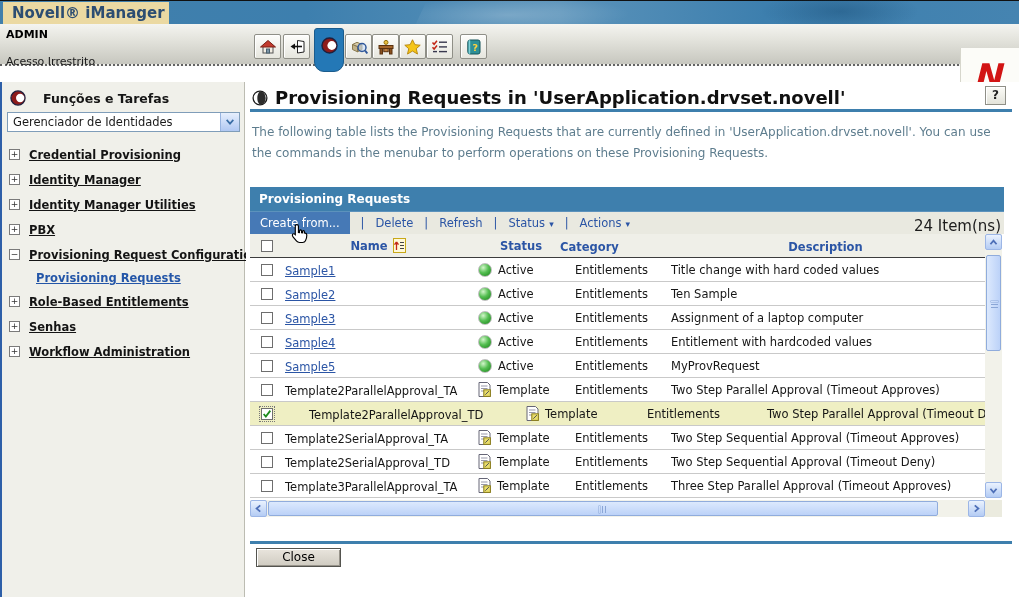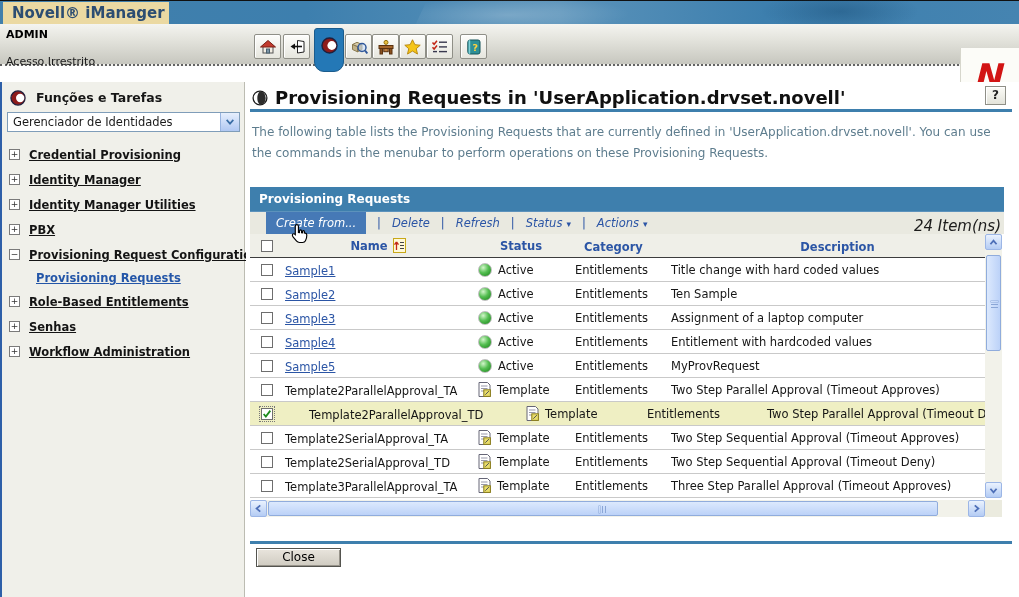--- a/index.html
+++ b/index.html
@@ -31,21 +31,21 @@
   .seltab{position:absolute;left:60px;top:-6px;width:30px;height:44px;background:#2478b6;
           border-radius:3px 3px 10px 10px;border:1px solid #1b5c8d;box-sizing:border-box;
           display:flex;align-items:flex-start;justify-content:center;padding-top:8px;}
   .nbox{position:absolute;right:0;top:24px;width:58px;height:56px;background:#fcfcf8;
         border-left:1px solid #d6d6cc;display:flex;align-items:center;justify-content:center;}
   .nbox span{font-size:34px;font-weight:bold;color:#d21414;transform:skewX(-14deg);line-height:1;}
 
   
   .sidebar{position:absolute;left:0;top:82px;width:245px;height:515px;background:#f0f0ea;
            border-left:2px solid #2e5fa8;border-right:1px solid #bcbcb2;box-sizing:border-box;}
-  .sb-head{position:absolute;left:8px;top:8px;display:flex;align-items:flex-start;gap:10px;
+  .sb-head{position:absolute;left:8px;top:8px;display:flex;align-items:center;gap:17px;
            font-size:12.5px;font-weight:bold;color:#161616;}
   .sb-select{position:absolute;left:5px;top:30px;width:233px;height:20px;background:#fff;
            border:1px solid #7f9db9;box-sizing:border-box;display:flex;align-items:center;}
   .sb-select .val{flex:1;font-size:11.5px;color:#1a1a1a;padding-left:5px;white-space:nowrap;overflow:hidden;}
   .sb-select .btn{width:18px;height:18px;background:linear-gradient(#e6effd,#b0c8f2);
            border-left:1px solid #98b4e0;display:flex;align-items:center;justify-content:center;}
   .tree{position:absolute;left:0;top:60px;width:243px;}
   .tree-item{display:flex;align-items:center;gap:9px;height:25px;padding-left:7px;cursor:default;}
   .expander{width:11px;height:11px;background:#fff;border:1px solid #7a7a7a;box-sizing:border-box;
             font-size:9px;line-height:8px;text-align:center;color:#333;flex:0 0 auto;}
@@ -60,38 +60,38 @@
   .help-btn{position:absolute;left:739px;top:4px;width:21px;height:19px;background:linear-gradient(#fbfbf7,#e3e3da);
             border:1px solid #8f8f87;box-sizing:border-box;text-align:center;font-size:12px;font-weight:bold;
             color:#222;line-height:17px;box-shadow:inset 1px 1px 0 #fff;}
   .rule{position:absolute;left:4px;width:762px;height:3px;background:#3e7fad;}
   .rule1{top:27px;} .rule2{top:459px;}
   .desc{position:absolute;left:6px;top:40px;width:742px;font-size:12px;color:#5e7d8e;line-height:21px;}
 
   .panel-title{position:absolute;left:4px;top:105px;width:754px;height:24px;background:#3e7fad;
                color:#fff;font-size:12px;font-weight:bold;line-height:24px;padding-left:9px;box-sizing:border-box;}
   .menubar{position:absolute;left:4px;top:129px;width:754px;height:23px;background:#e9e9e0;
-           border-top:1px solid #5c92bc;box-sizing:border-box;display:flex;align-items:center;gap:11px;padding-left:16px;font-style:italic;}
+           border-top:1px solid #5c92bc;box-sizing:border-box;display:flex;align-items:center;gap:11px;padding-left:0;}
   .mitem{font-size:11.5px;color:#2b55a5;white-space:nowrap;cursor:pointer;}
   .mitem .dd{font-size:9px;margin-left:4px;color:#2b55a5;}
   .mitem.hover{background:#4679b6;color:#fff;padding:4px 10px;}
   .sep{color:#2b55a5;font-size:11.5px;}
   .count{position:absolute;right:3px;top:5px;font-size:15px;color:#1c1c1c;}
 
   .colhead{position:absolute;left:4px;top:152px;width:735px;height:24px;background:#efefe8;
            border-bottom:1px solid #3c3c3c;box-sizing:border-box;display:flex;align-items:center;}
   .colhead .hlabel{font-size:11.5px;font-weight:bold;color:#2b55a5;}
   .c-check{flex:0 0 33px;display:flex;align-items:center;justify-content:center;}
   .c-name{flex:0 0 190px;}
   .c-status{flex:0 0 83px;display:flex;align-items:center;}
   .c-cat{flex:0 0 110px;}
   .c-desc{flex:1 1 auto;overflow:hidden;}
   .h-name{display:flex;align-items:center;justify-content:center;gap:5px;}
   .h-status{padding-left:27px;box-sizing:border-box;}
-  .h-cat{padding-left:4px;box-sizing:border-box;margin-left:24px;}
+  .h-cat{padding-left:4px;box-sizing:border-box;}
   .h-desc{text-align:center;}
 
   .tbody{position:absolute;left:4px;top:176px;width:735px;}
   .trow{display:flex;align-items:center;height:24px;border-bottom:1px solid #c9c9c9;box-sizing:border-box;background:#fff;}
   .trow.selected{background:#efefc3;gap:24px;}
   .trow .c-name{padding-left:2px;box-sizing:border-box;white-space:nowrap;}
   .trow .c-status{gap:6px;padding-left:5px;box-sizing:border-box;}
   .trow .c-cat{padding-left:19px;box-sizing:border-box;font-size:11.5px;color:#161616;white-space:nowrap;}
   .trow .c-desc{padding-left:5px;box-sizing:border-box;font-size:11.5px;color:#161616;white-space:nowrap;}
   .rlink{font-size:11.5px;color:#2b55a5;text-decoration:underline;cursor:pointer;}

